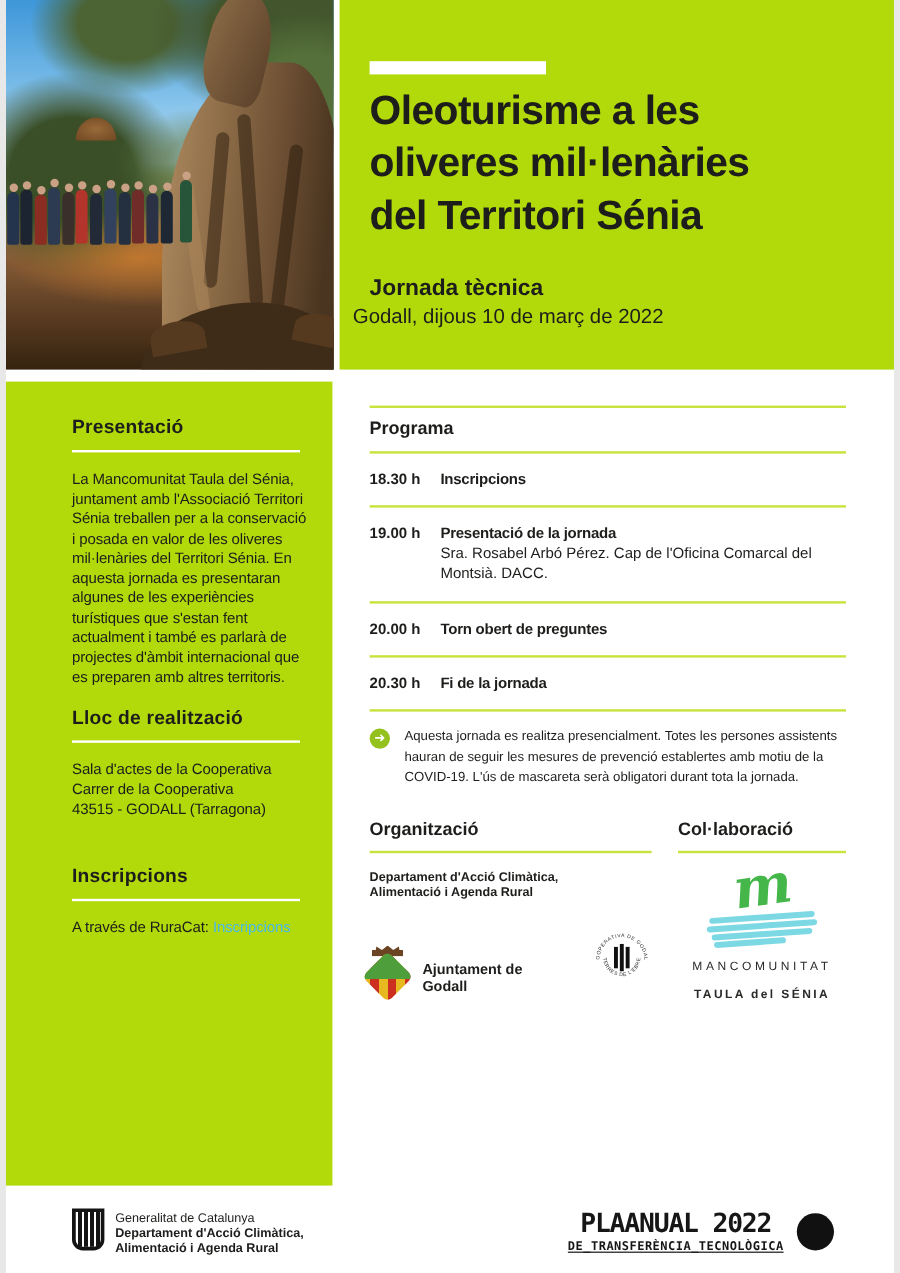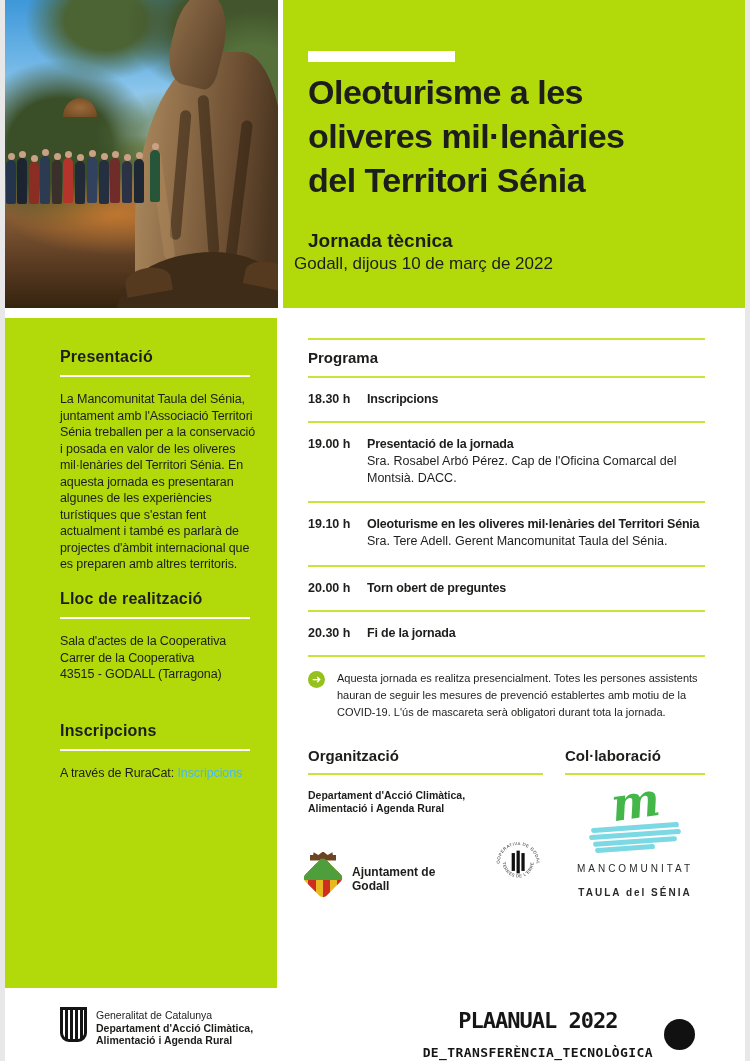--- a/index.html
+++ b/index.html
@@ -116,22 +116,22 @@
   
   .footer-left{ position:absolute; left:55px; top:1007px; display:flex; gap:9px; align-items:flex-start; }
   .gencat-shield{ width:27px; height:35px; border:3px solid #141414; border-radius:0 0 9px 9px;
     background:repeating-linear-gradient(90deg,#fff 0 2px,#141414 2px 5px); }
   .gencat-text{ font-size:10.5px; line-height:12.5px; padding-top:2px; }
   .gencat-text .bold{ font-weight:bold; }
   .footer-right{ position:absolute; right:50px; top:1008px; display:flex; align-items:center; gap:11px; }
   .plan-block{ text-align:left; }
   .plan-title{ font-family:"DejaVu Sans Mono",monospace; font-weight:bold; font-size:22px;
     letter-spacing:-1px; color:#161616;text-align:center; }
-  .plan-sub{ font-family:"DejaVu Sans Mono",monospace; font-weight:bold; font-size:13px;
-    letter-spacing:.4px; color:#161616; margin-top:12px; }
+  .plan-sub{ font-family:"DejaVu Sans Mono",monospace; font-weight:bold; font-size:10px;
+    letter-spacing:.4px; color:#161616; margin-top:1px;text-decoration:underline; }
   .badge{ width:31px; height:31px; border-radius:50%; background:#111; color:#fff;
     display:flex; flex-direction:row; align-items:flex-start; justify-content:center;gap:36px; }
   .badge .num{ font-size:13px; font-weight:bold; line-height:12px; }
   .badge .lbl{ font-size:4.5px; font-weight:bold; letter-spacing:.5px; }
 </style>
 </head>
 <body>
 
 <div class="page">
 
@@ -210,27 +210,20 @@
   </div>
 
   <div class="program-row">
     <span class="p-time">19.00 h</span>
     <div class="p-body">
       <div class="p-title">Presentació de la jornada</div>
       <div class="p-details">Sra. Rosabel Arbó Pérez. Cap de l'Oficina Comarcal del Montsià. DACC.</div>
     </div>
   </div>
 
-  <div class="program-row">
-    <span class="p-time">19.10 h</span>
-    <div class="p-body">
-      <div class="p-title">Oleoturisme en les oliveres mil·lenàries del Territori Sénia</div>
-      <div class="p-details">Sra. Tere Adell. Gerent Mancomunitat Taula del Sénia.</div>
-    </div>
-  </div>
 
   <div class="program-row">
     <span class="p-time">20.00 h</span>
     <div class="p-body">
       <div class="p-title">Torn obert de preguntes</div>
 
     </div>
   </div>
 
   <div class="program-row">

